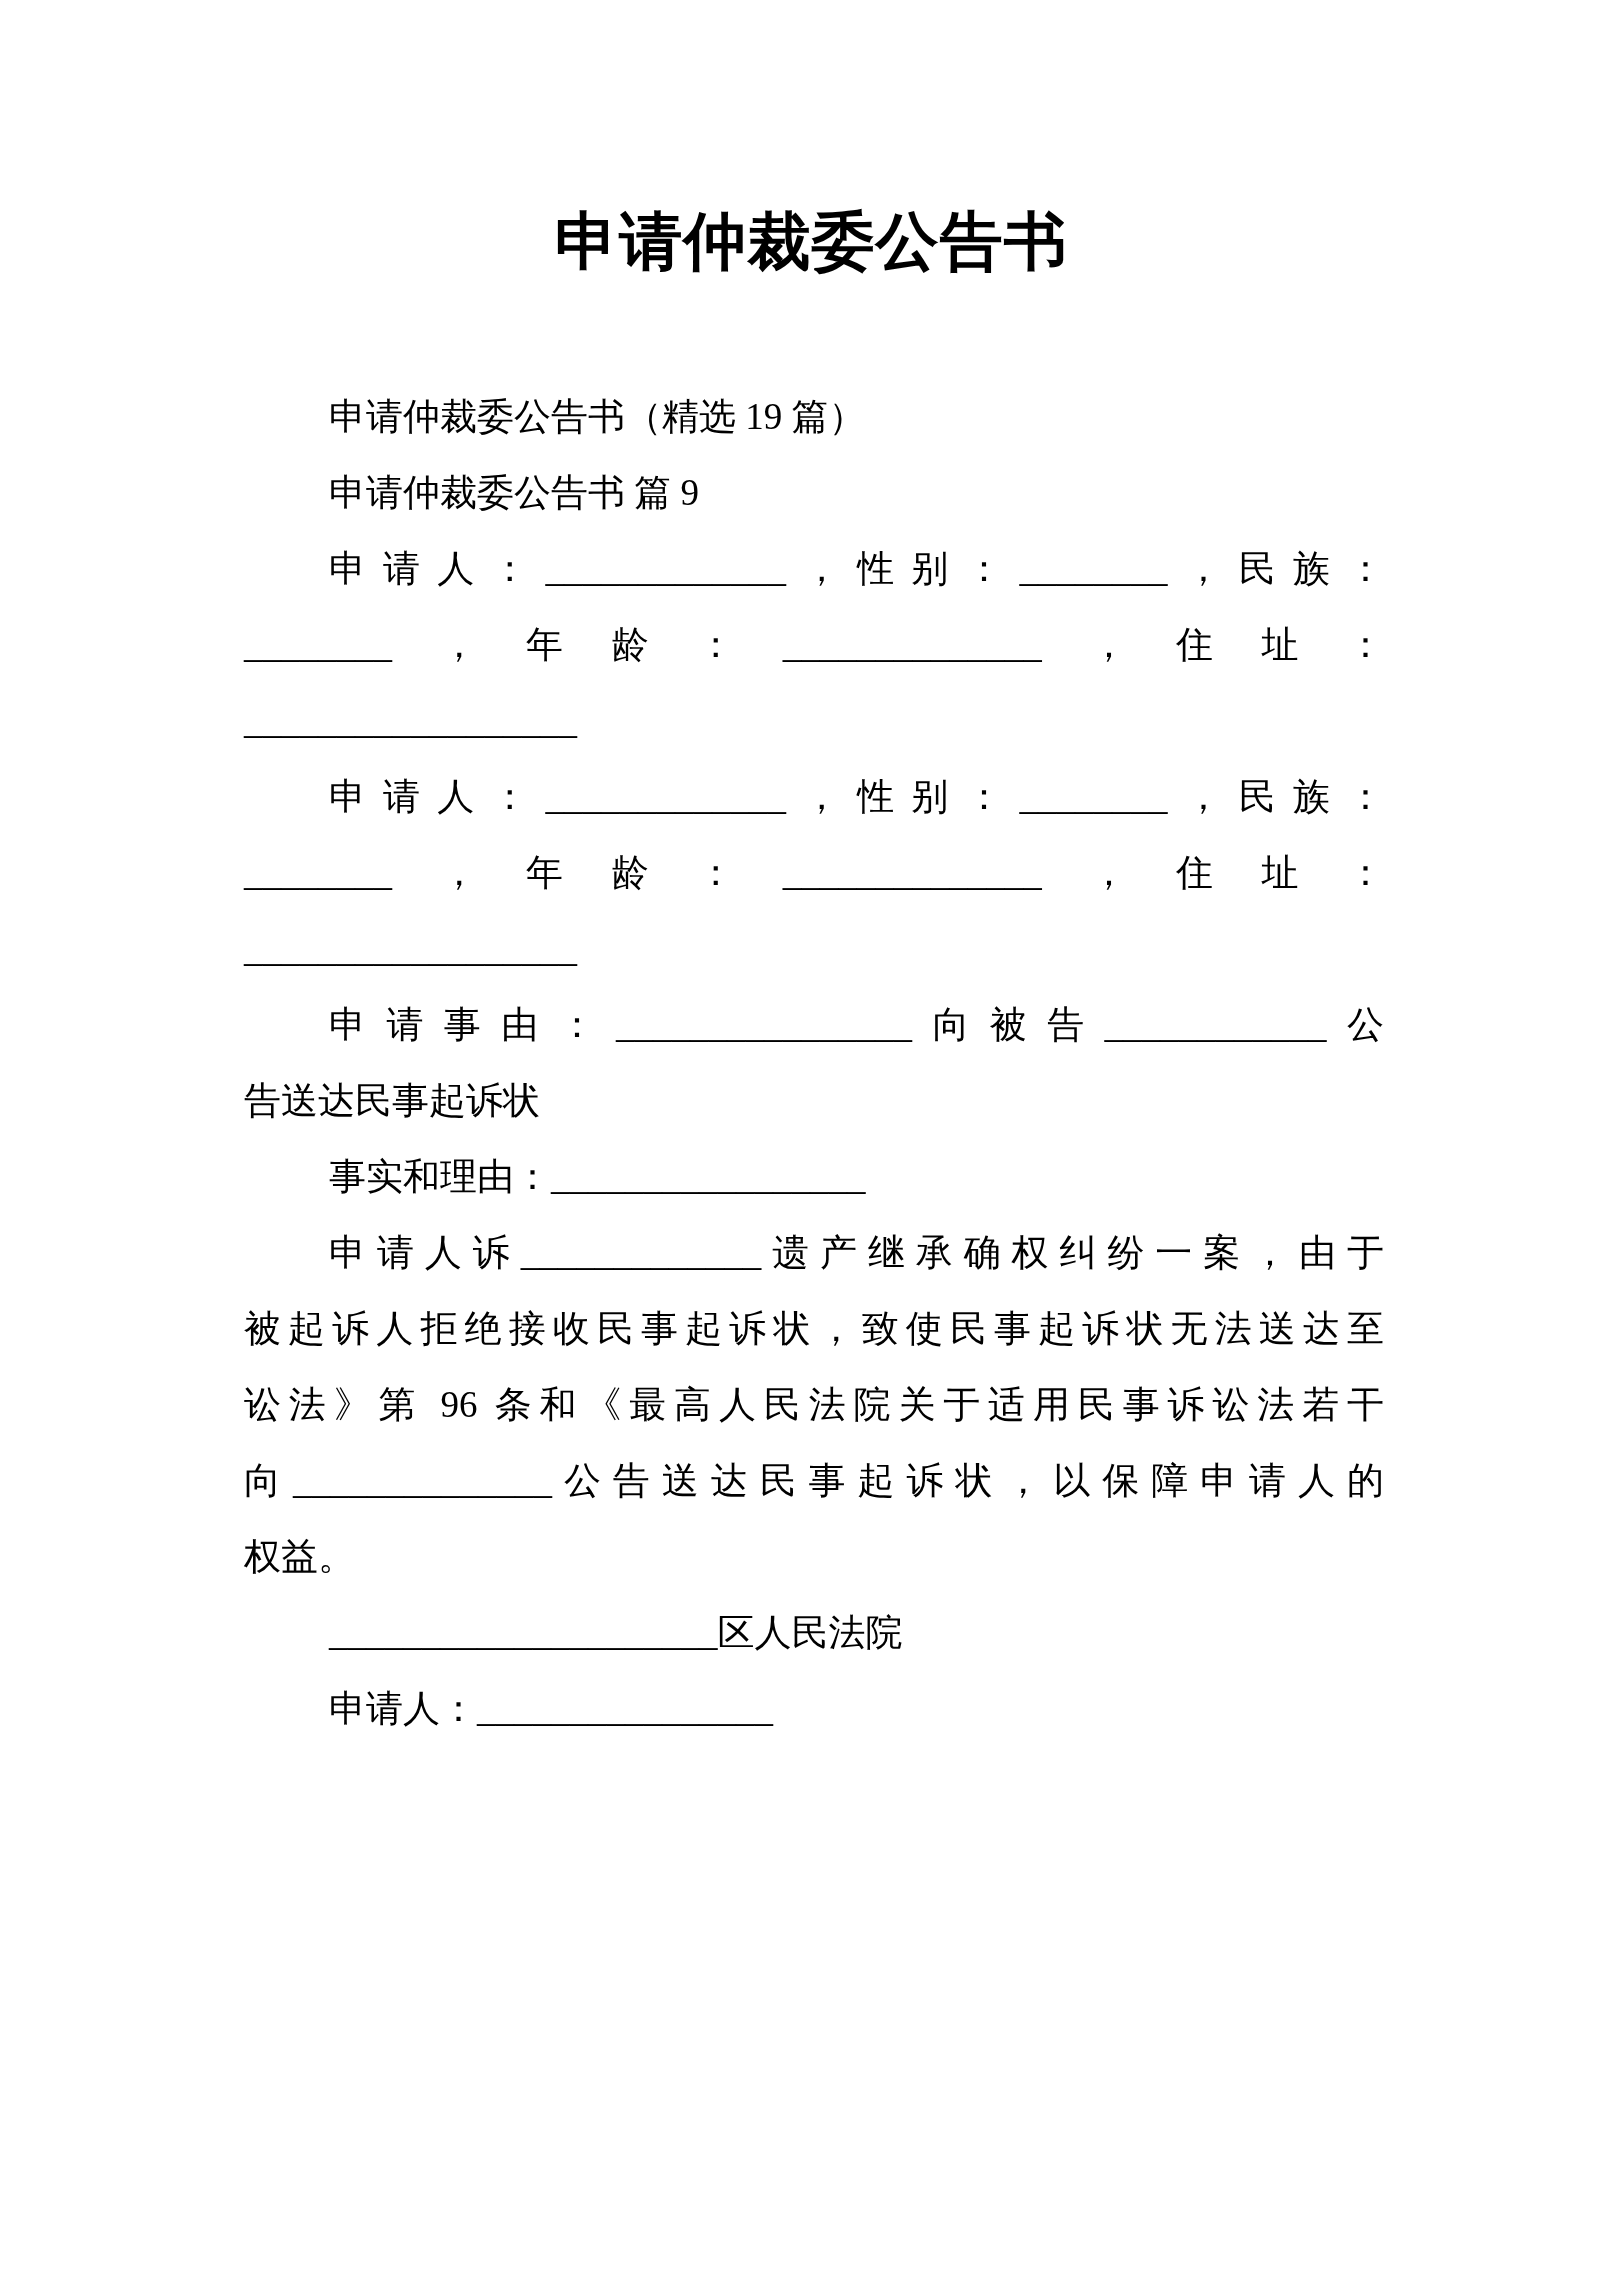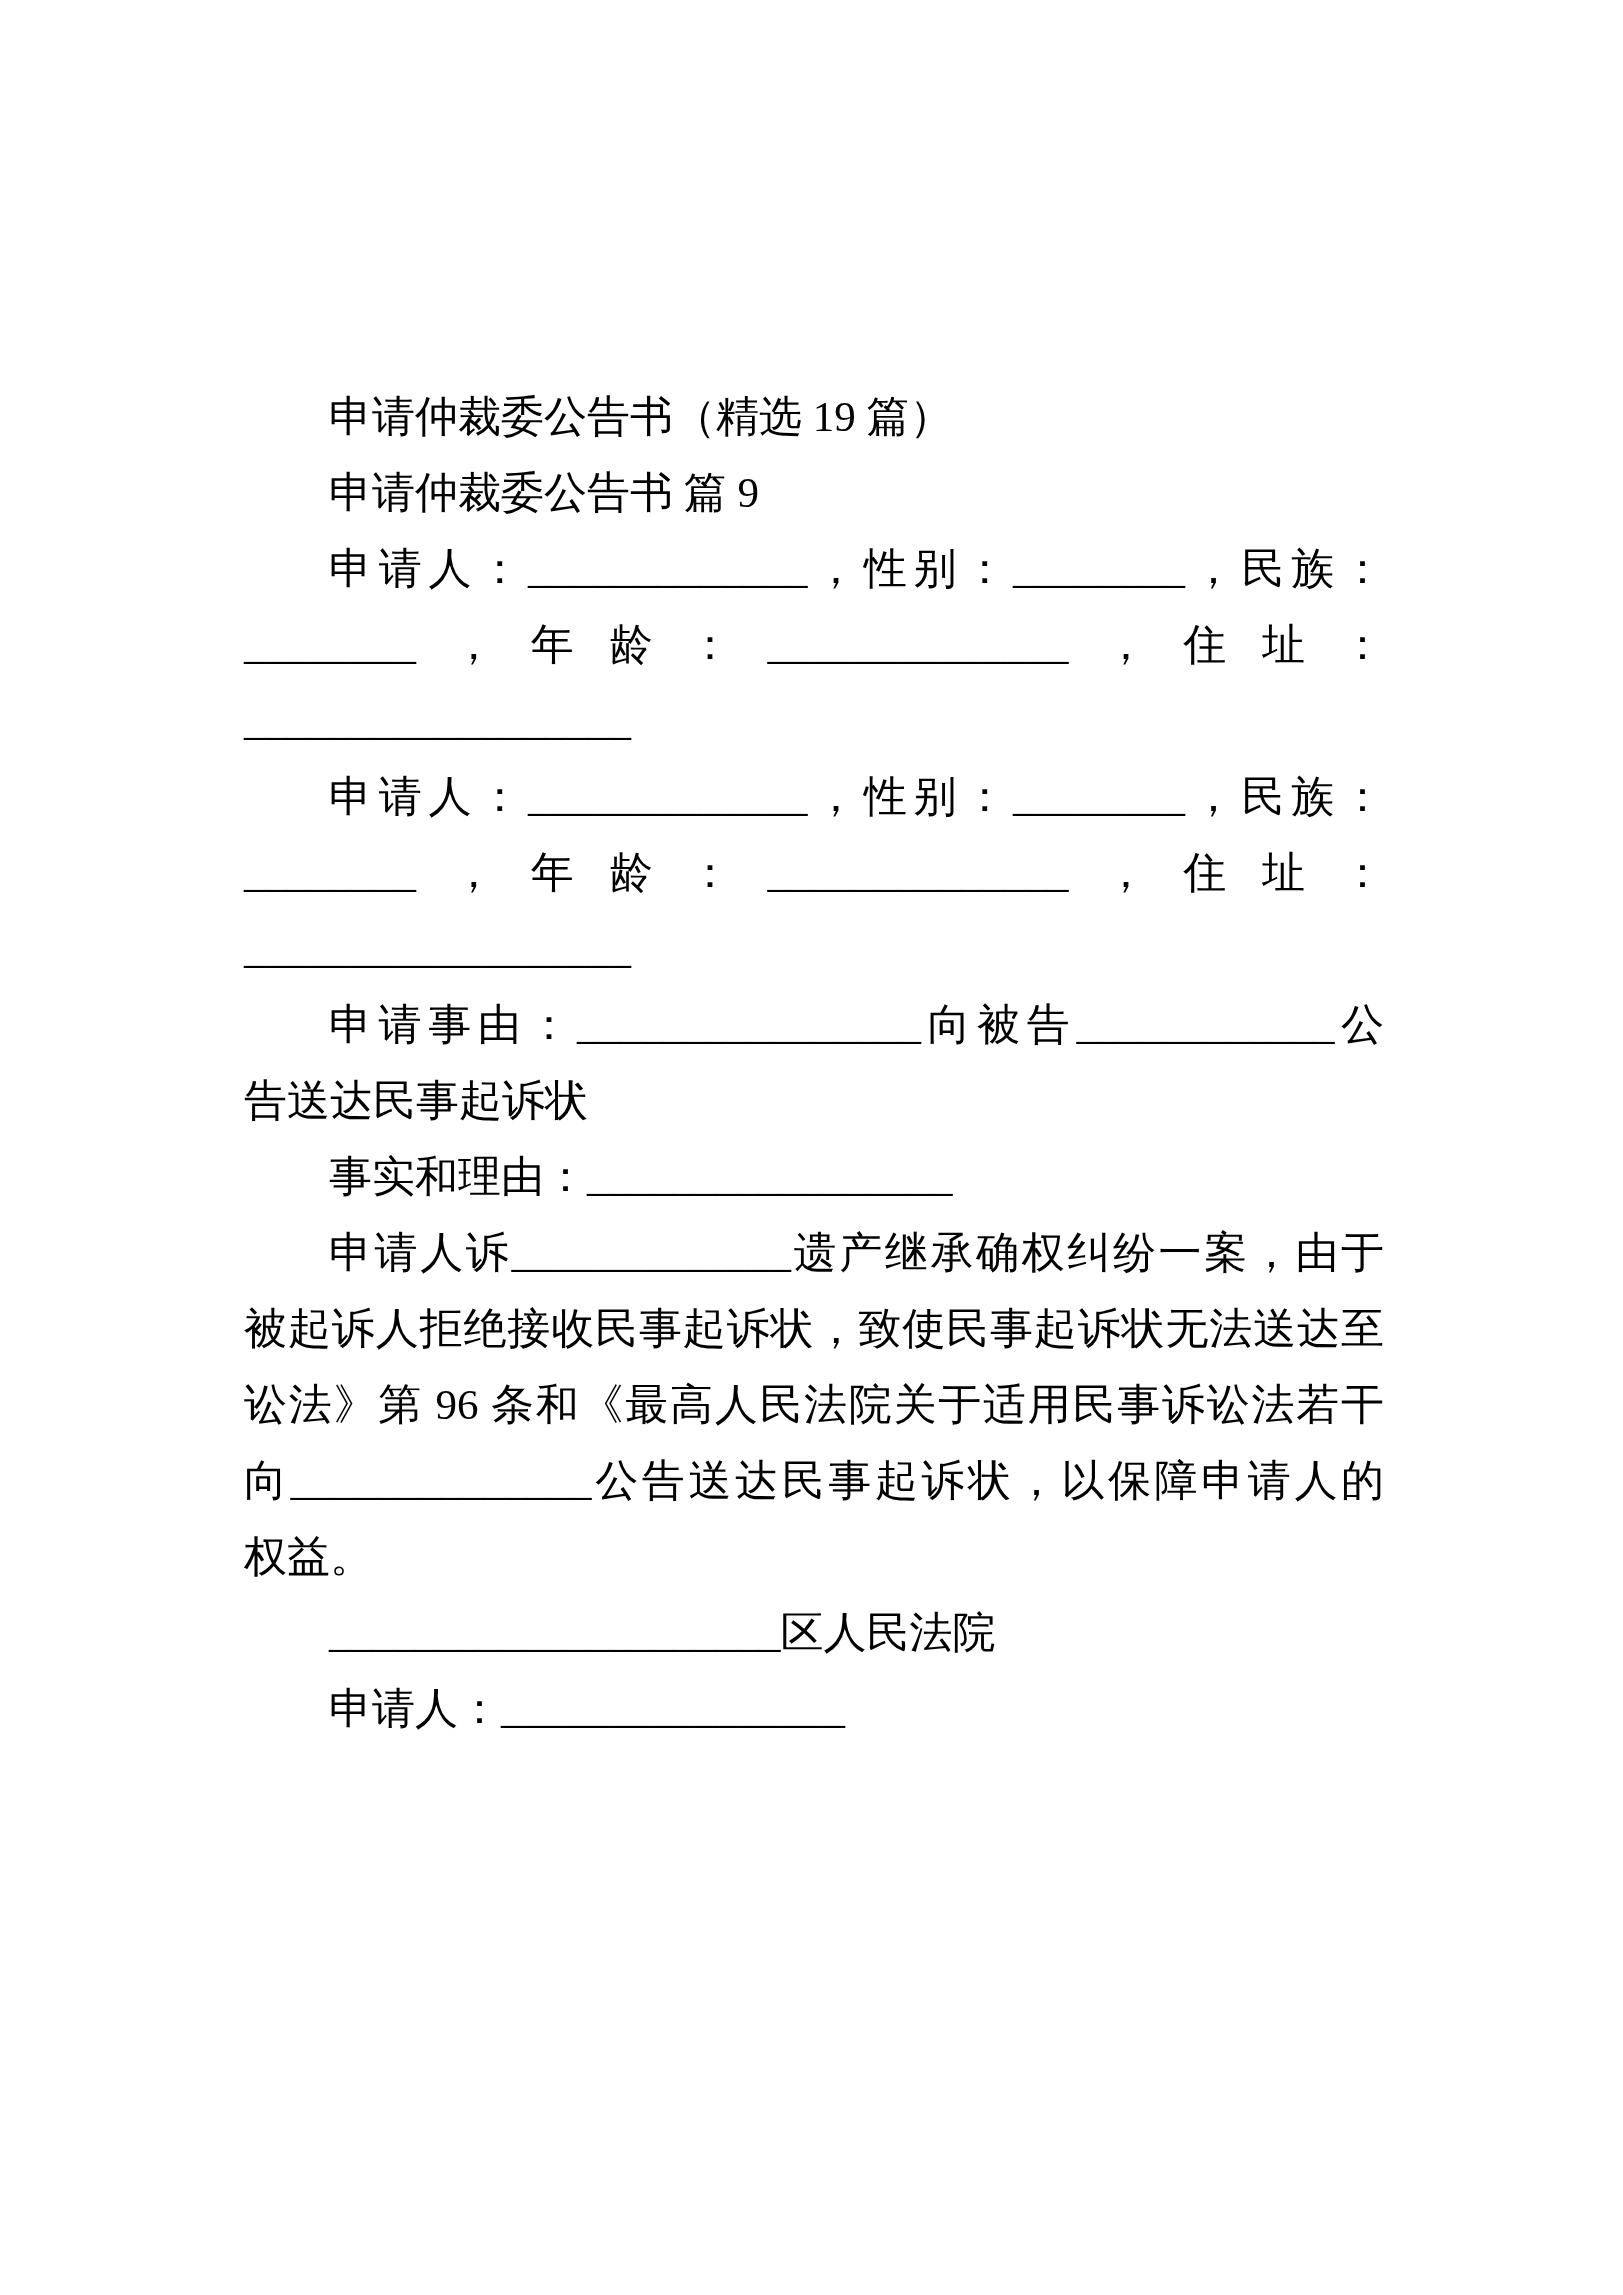--- a/index.html
+++ b/index.html
@@ -29,39 +29,40 @@
     letter-spacing: 1.1px;
     white-space: nowrap;
   }
   .doc-body {
     position: absolute;
     top: 379px;
     left: 244px;
     width: 1140px;
   }
   .line {
-    font-size: 43px;
+    font-size: 37px;
     line-height: 76px;
     height: 76px;
     text-align: left;
     white-space: normal;
     overflow: visible;
   }
   .line.indent {
     text-indent: 85px;
   }
   .line.fill {
     text-align: justify;
     text-align-last: justify;
   }
 </style>
 </head>
 <body>
 
 <div class="page">
+  <h1 class="doc-title">申请仲裁委公告书</h1>
   <div class="doc-body">
       <div class="line indent">申请仲裁委公告书（精选 19 篇）</div>
       <div class="line indent">申请仲裁委公告书 篇 9</div>
       <div class="line indent fill">申请人：_____________，性别：________，民族：</div>
       <div class="line fill">________，年龄：______________，住址：</div>
       <div class="line">__________________</div>
       <div class="line indent fill">申请人：_____________，性别：________，民族：</div>
       <div class="line fill">________，年龄：______________，住址：</div>
       <div class="line">__________________</div>
       <div class="line indent fill">申请事由：________________向被告____________公</div>

